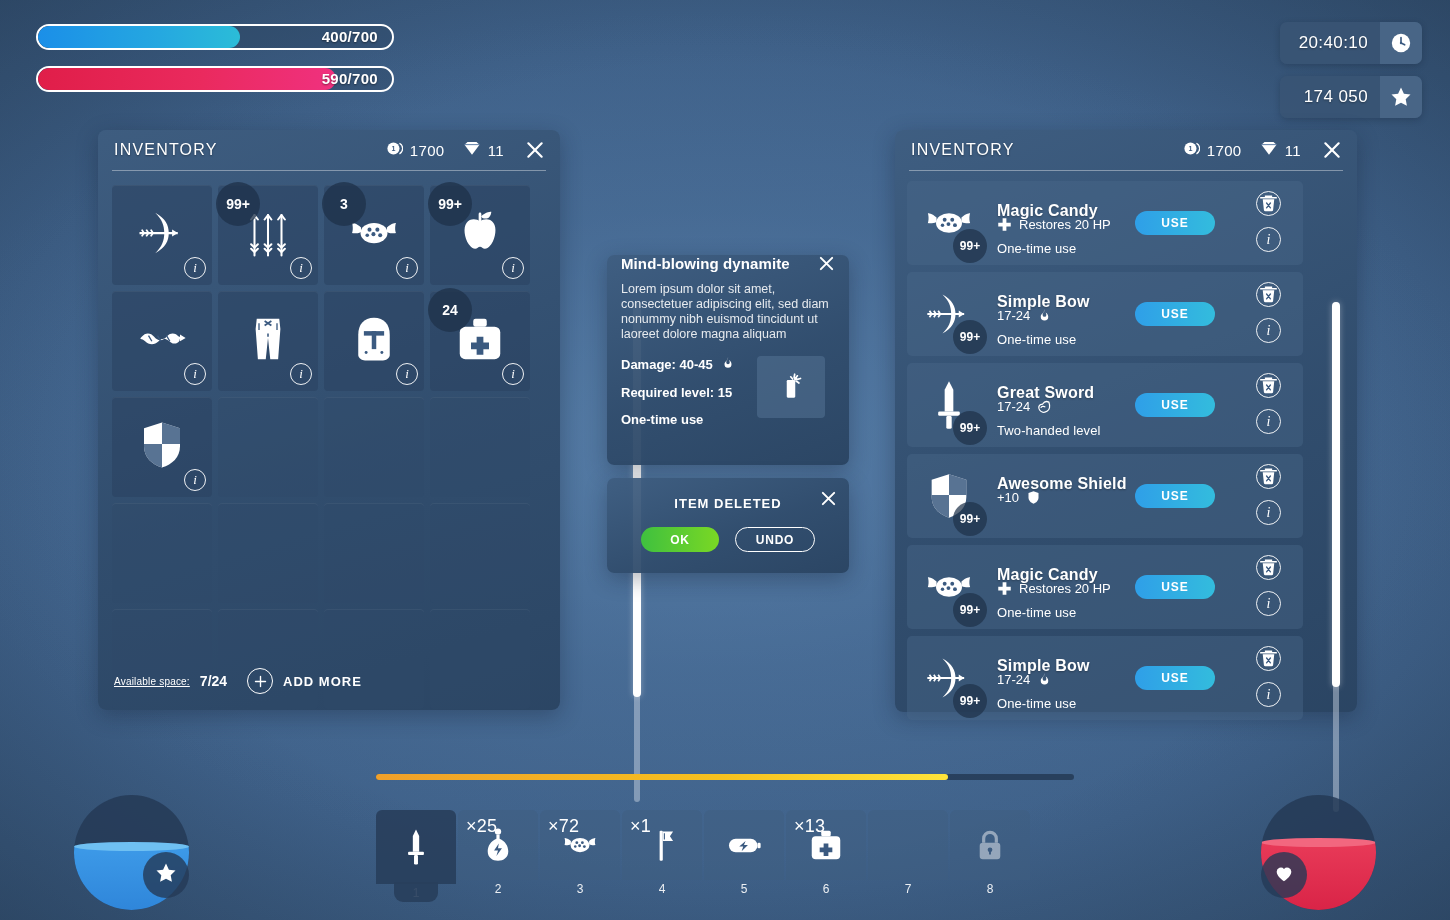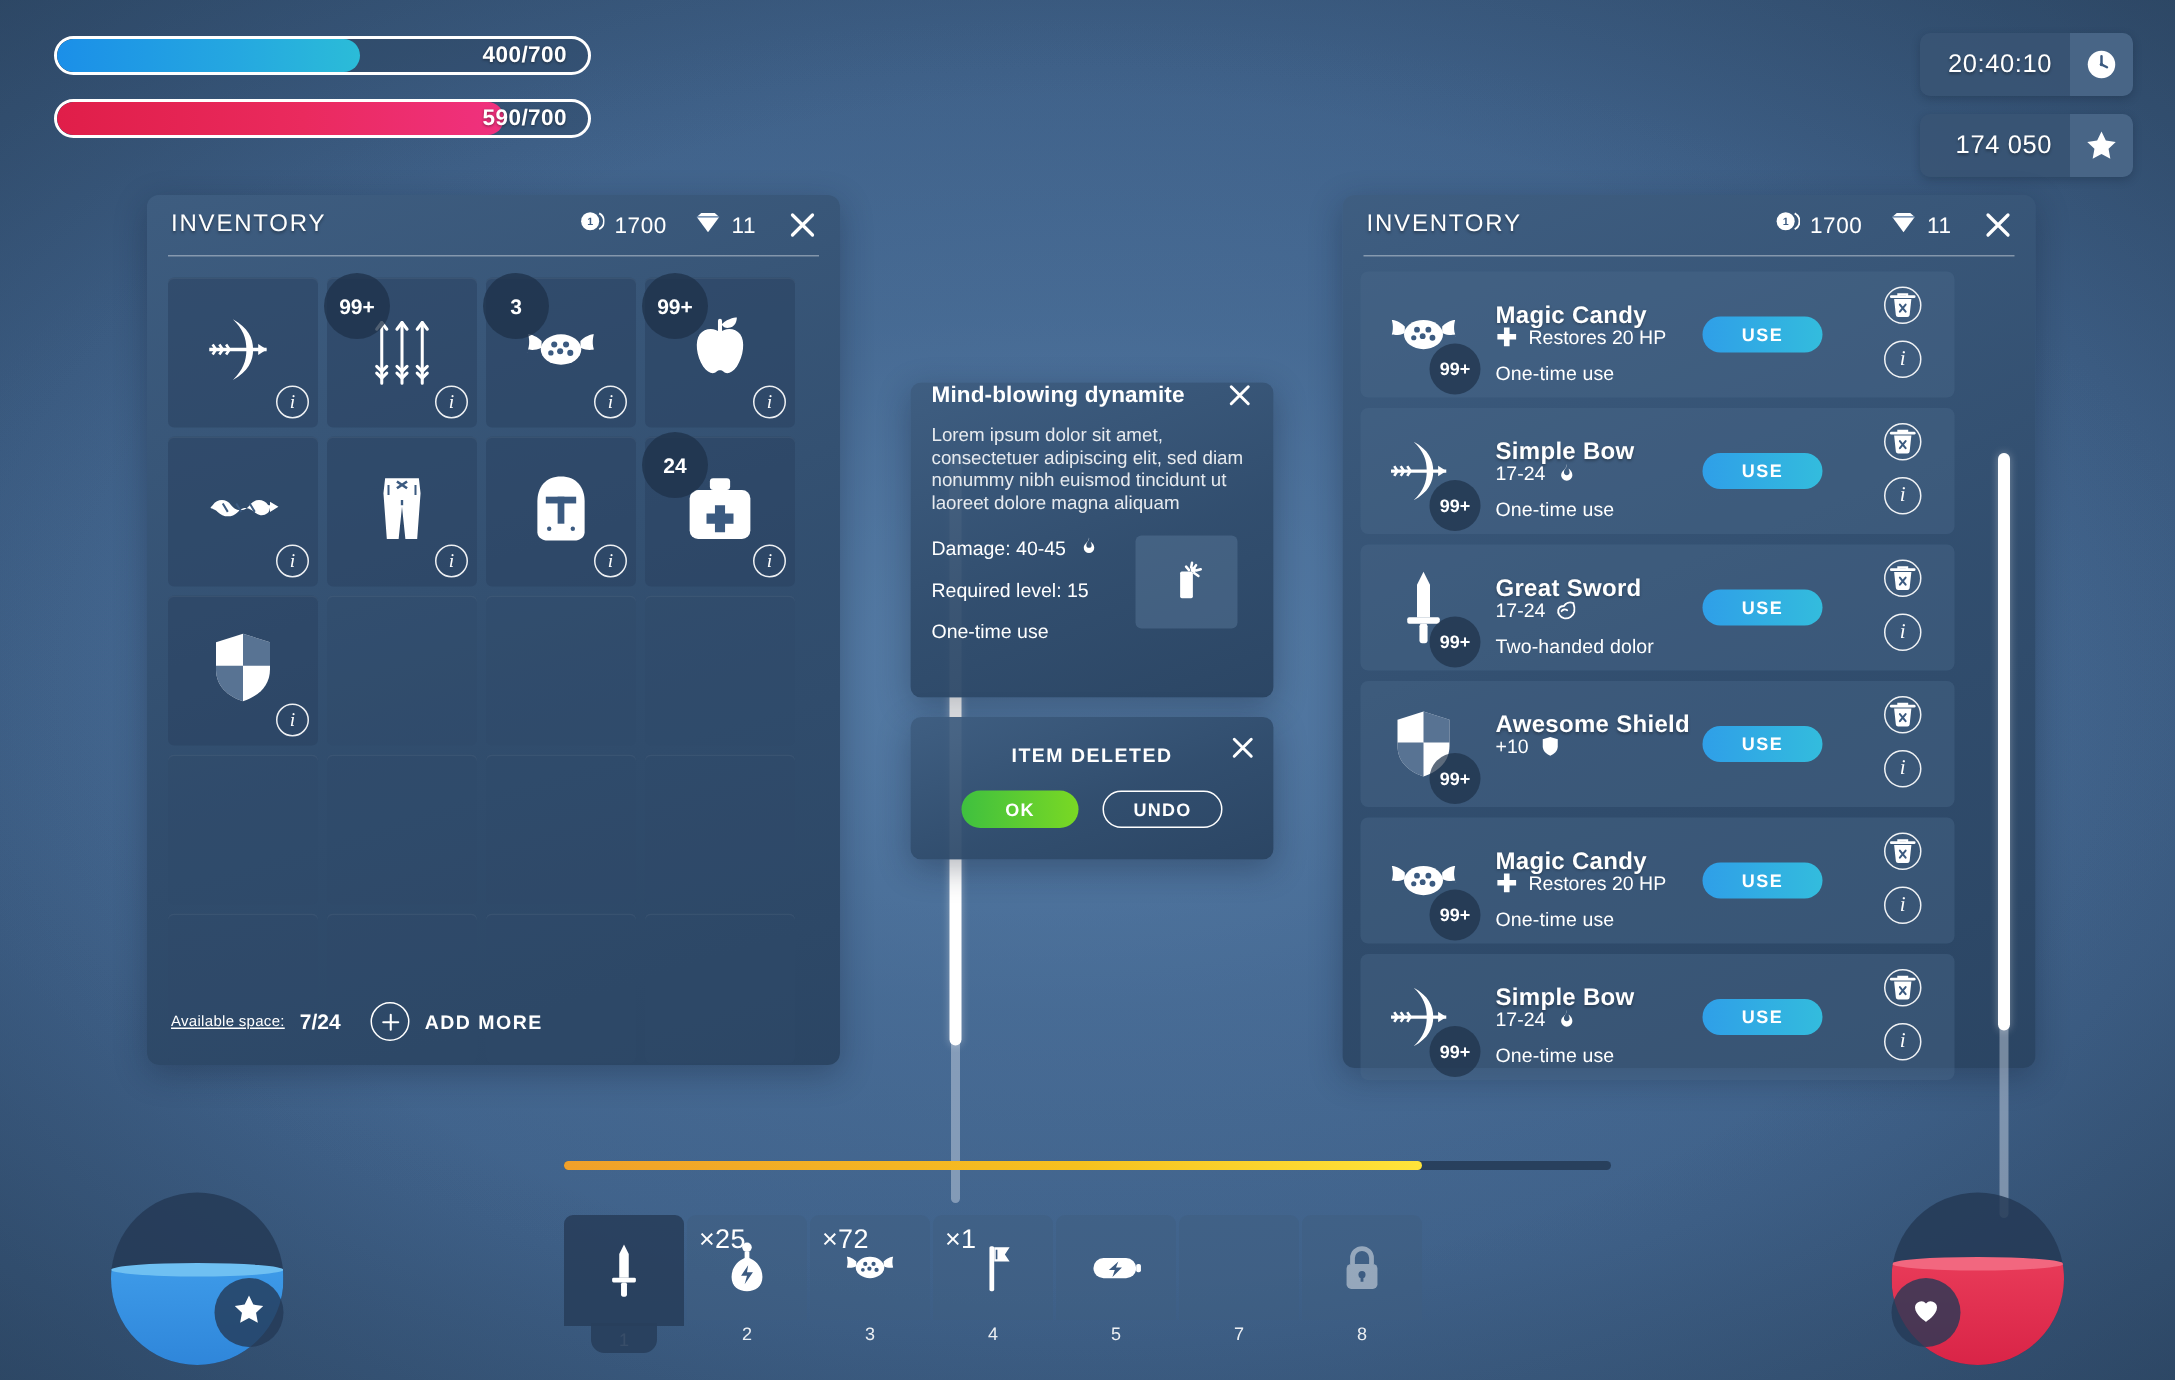--- a/index.html
+++ b/index.html
@@ -183,21 +183,21 @@
   
   #tooltip { left: 607px; top: 255px; width: 242px; height: 210px; border-radius: 7px; }
   .tt-head {
     display: flex; align-items: flex-start; padding: 0 14px 0 14px;
   }
   .tt-title { font-size: 15px; font-weight: 700; letter-spacing: .1px; flex: 1 1 auto; }
   .tt-desc {
     padding: 6px 14px 0 14px; font-size: 12.5px; line-height: 15px;
     color: rgba(255,255,255,0.88);
   }
-  .tt-body { display: flex; padding: 14px 24px 0 14px; gap: 10px; }
+  .tt-body { display: flex; padding: 14px 24px 0 14px; gap: 10px; font-weight: bold; }
   .tt-stats { flex: 1 1 auto; }
   .tt-line { display: flex; align-items: center; gap: 8px; font-size: 13px; margin-bottom: 12px; }
   .tt-thumb {
     width: 68px; height: 62px; border-radius: 4px; background: rgba(84,114,148,0.55);
     display: flex; align-items: center; justify-content: center;
   }
 
   
   #dialog { left: 607px; top: 478px; width: 242px; height: 95px; border-radius: 7px; }
   .dlg-title {
@@ -599,21 +599,21 @@
         <span class="r-cnt">99+</span>
         <span class="r-name">Great Sword</span>
         <span class="r-stat">
           <span>17-24</span>
           <span class="st-ico">
             <svg viewBox="0 0 24 24">
               <path d="M19 5c-4-2-8 0-10 3-2 0-5 1-6 4-1 4 2 8 6 9 5 1 10-2 11-7 .6-3.4-.4-7.4-1-9zM6.5 13.5c1-2 4-2.5 6-1" stroke="#fff" stroke-width="2" fill="none" stroke-linecap="round"></path>
             </svg>
           </span>
         </span>
-        <span class="r-sub">Two-handed dolor</span>
+        <span class="r-sub">Two-handed level</span>
         <span class="use-btn">USE</span>
         <span class="circ-btn del">
           <svg viewBox="0 0 24 24">
             <path d="M4 6h16" stroke="#fff" stroke-width="1.8" stroke-linecap="round"></path>
             <path d="M9 6V4.4h6V6" stroke="#fff" stroke-width="1.6" fill="none"></path>
             <path d="M6 7.6h12l-1.2 11.2a1.6 1.6 0 01-1.6 1.4H8.8a1.6 1.6 0 01-1.6-1.4z" fill="#fff"></path>
             <path d="M10 11.5l4 5M14 11.5l-4 5" stroke="#3b5a80" stroke-width="1.4" stroke-linecap="round"></path>
           </svg>
         </span>
         <span class="circ-btn inf">i</span>
@@ -834,20 +834,31 @@
       <span class="h-ico">
         <svg viewBox="0 0 48 48">
           <rect x="5" y="16" width="36" height="17" rx="8.5" fill="#fff"></rect>
           <rect x="41" y="21" width="4" height="7" rx="1.6" fill="#fff"></rect>
           <path d="M26 19l-8 7h5l-2 6 8-8h-5z" fill="#3b5a80"></path>
         </svg>
       </span>
       <span class="h-key">5</span>
     </div>
     <div class="hslot">
+      <span class="h-qty">×13</span>
+      <span class="h-ico">
+        <svg viewBox="0 0 48 48">
+          <rect x="18" y="6" width="12" height="7" rx="2" fill="#fff"></rect>
+          <rect x="6" y="13" width="36" height="29" rx="5" fill="#fff"></rect>
+          <path d="M21 22h6v5h5v6h-5v5h-6v-5h-5v-6h5z" fill="#3b5a80"></path>
+        </svg>
+      </span>
+      <span class="h-key">6</span>
+    </div>
+    <div class="hslot">
       <span class="h-key">7</span>
     </div>
     <div class="hslot">
       <span class="h-ico lock-ico">
         <svg viewBox="0 0 48 48">
           <path d="M16 21v-5a8 8 0 0116 0v5" stroke="#fff" stroke-width="4" fill="none"></path>
           <rect x="11" y="21" width="26" height="21" rx="4" fill="#fff"></rect>
           <circle cx="24" cy="30" r="3" fill="#3b5a80"></circle>
           <rect x="22.8" y="30" width="2.4" height="6" fill="#3b5a80"></rect>
         </svg>

